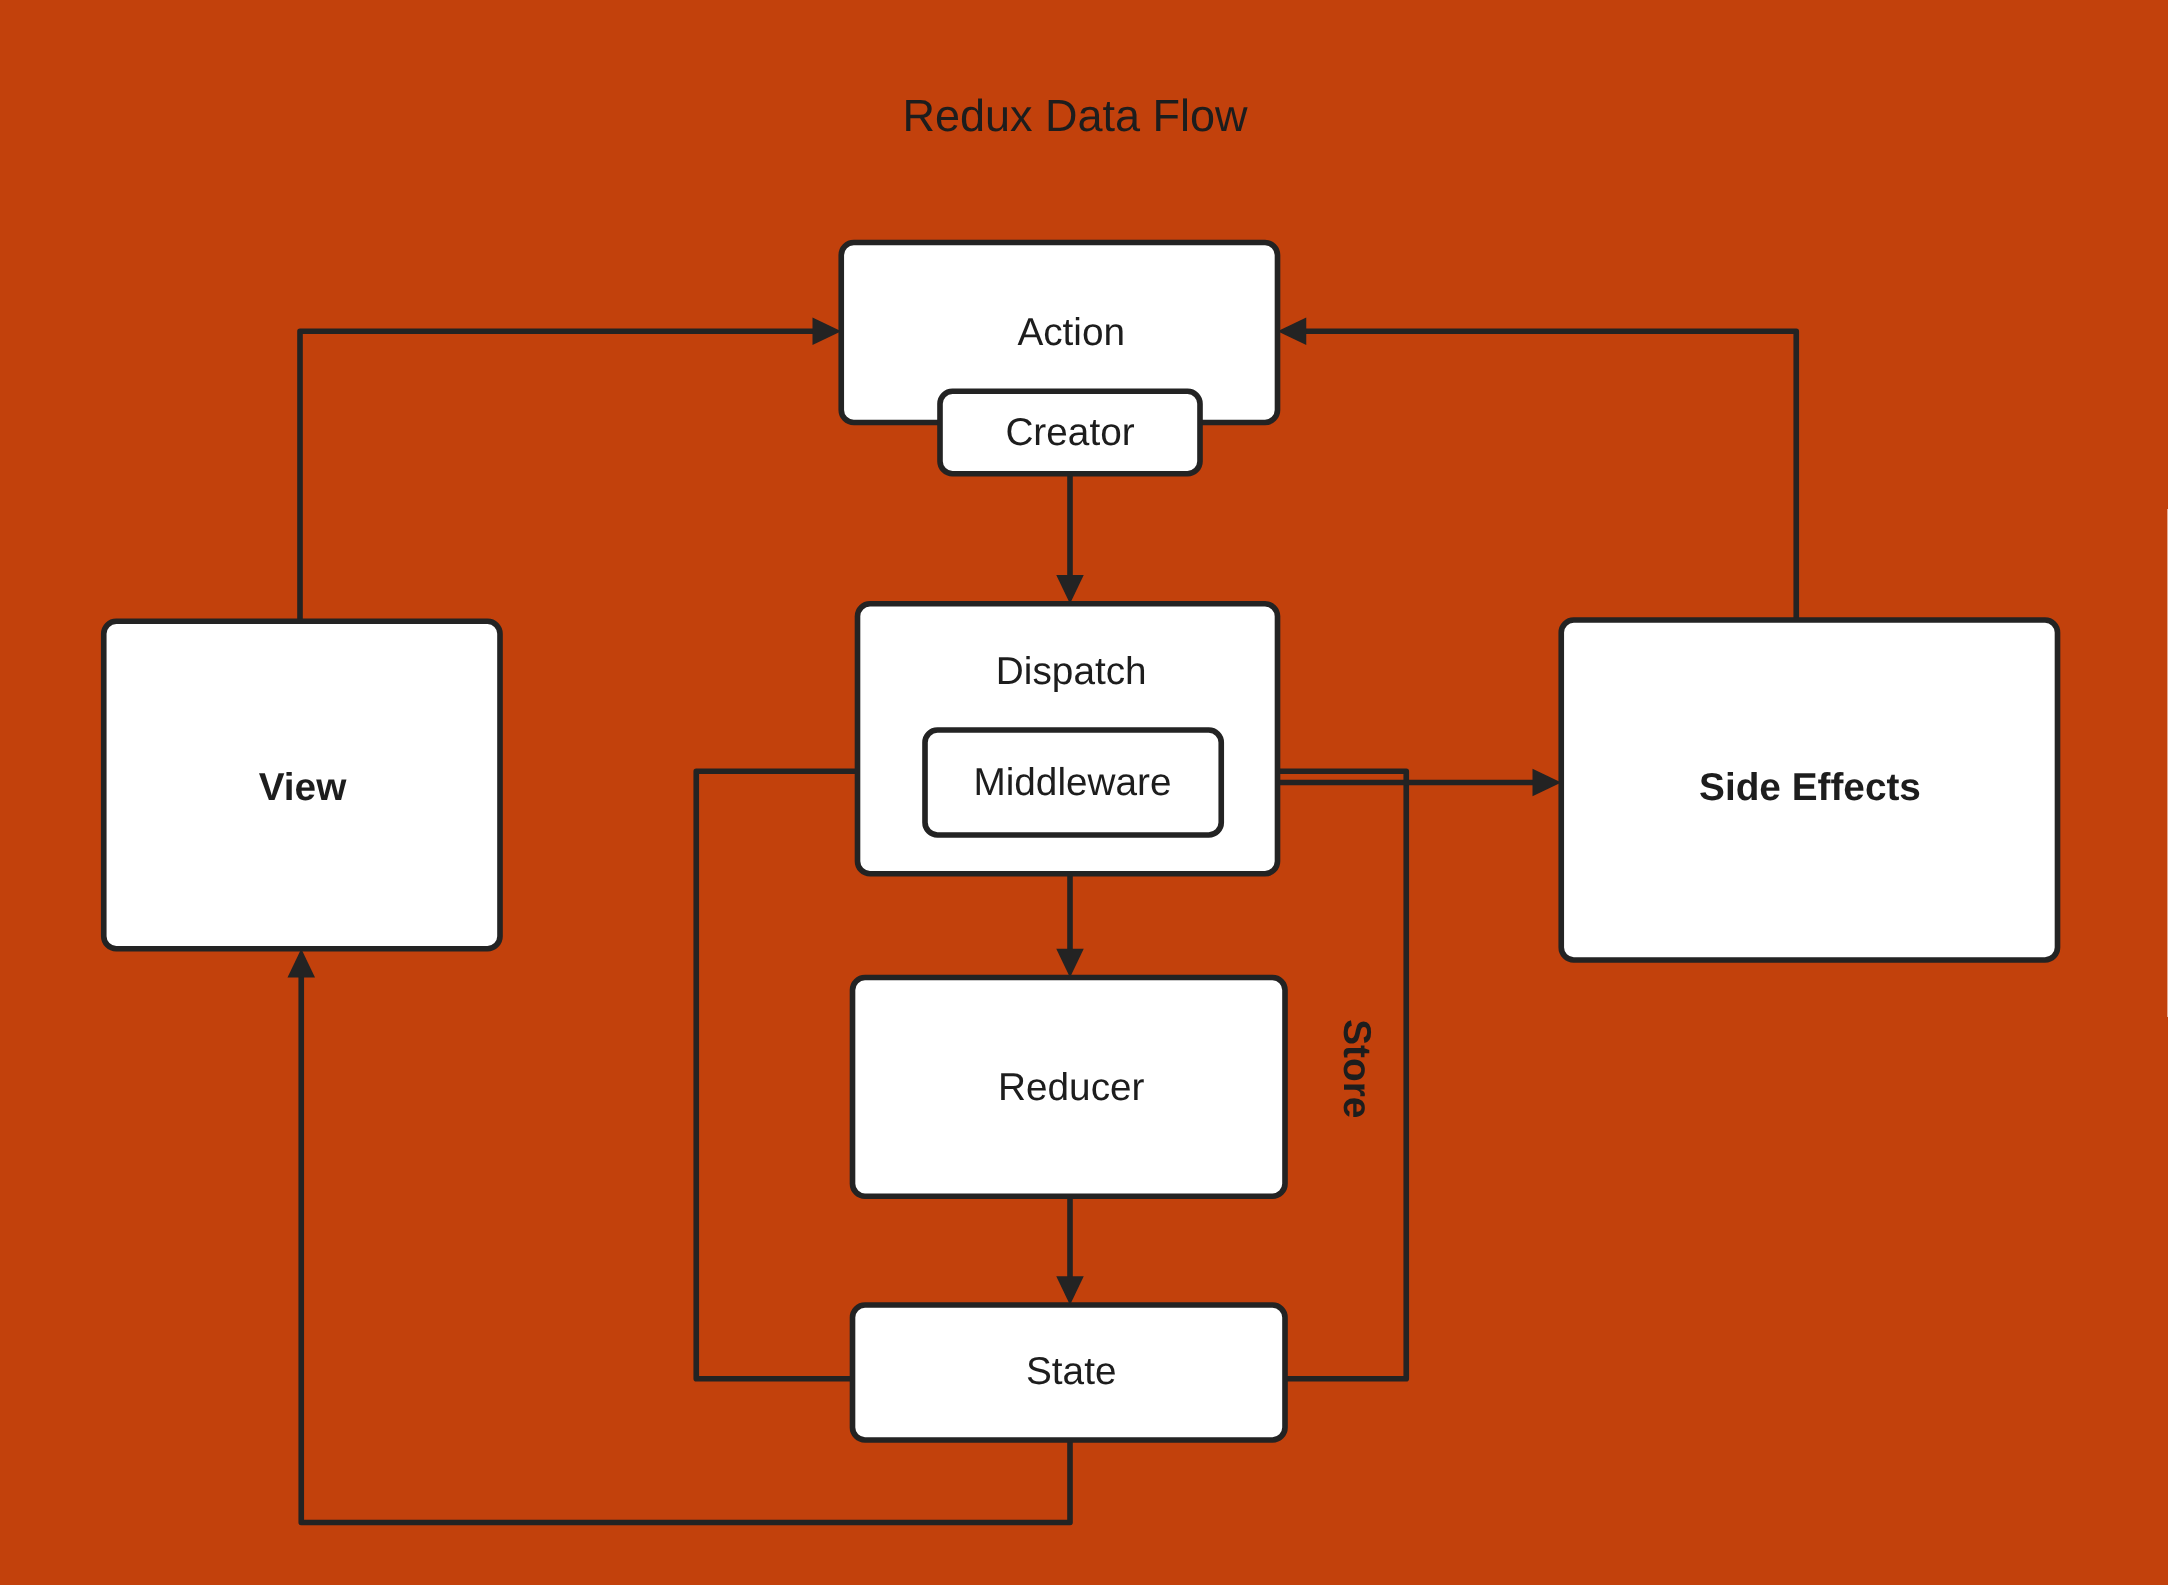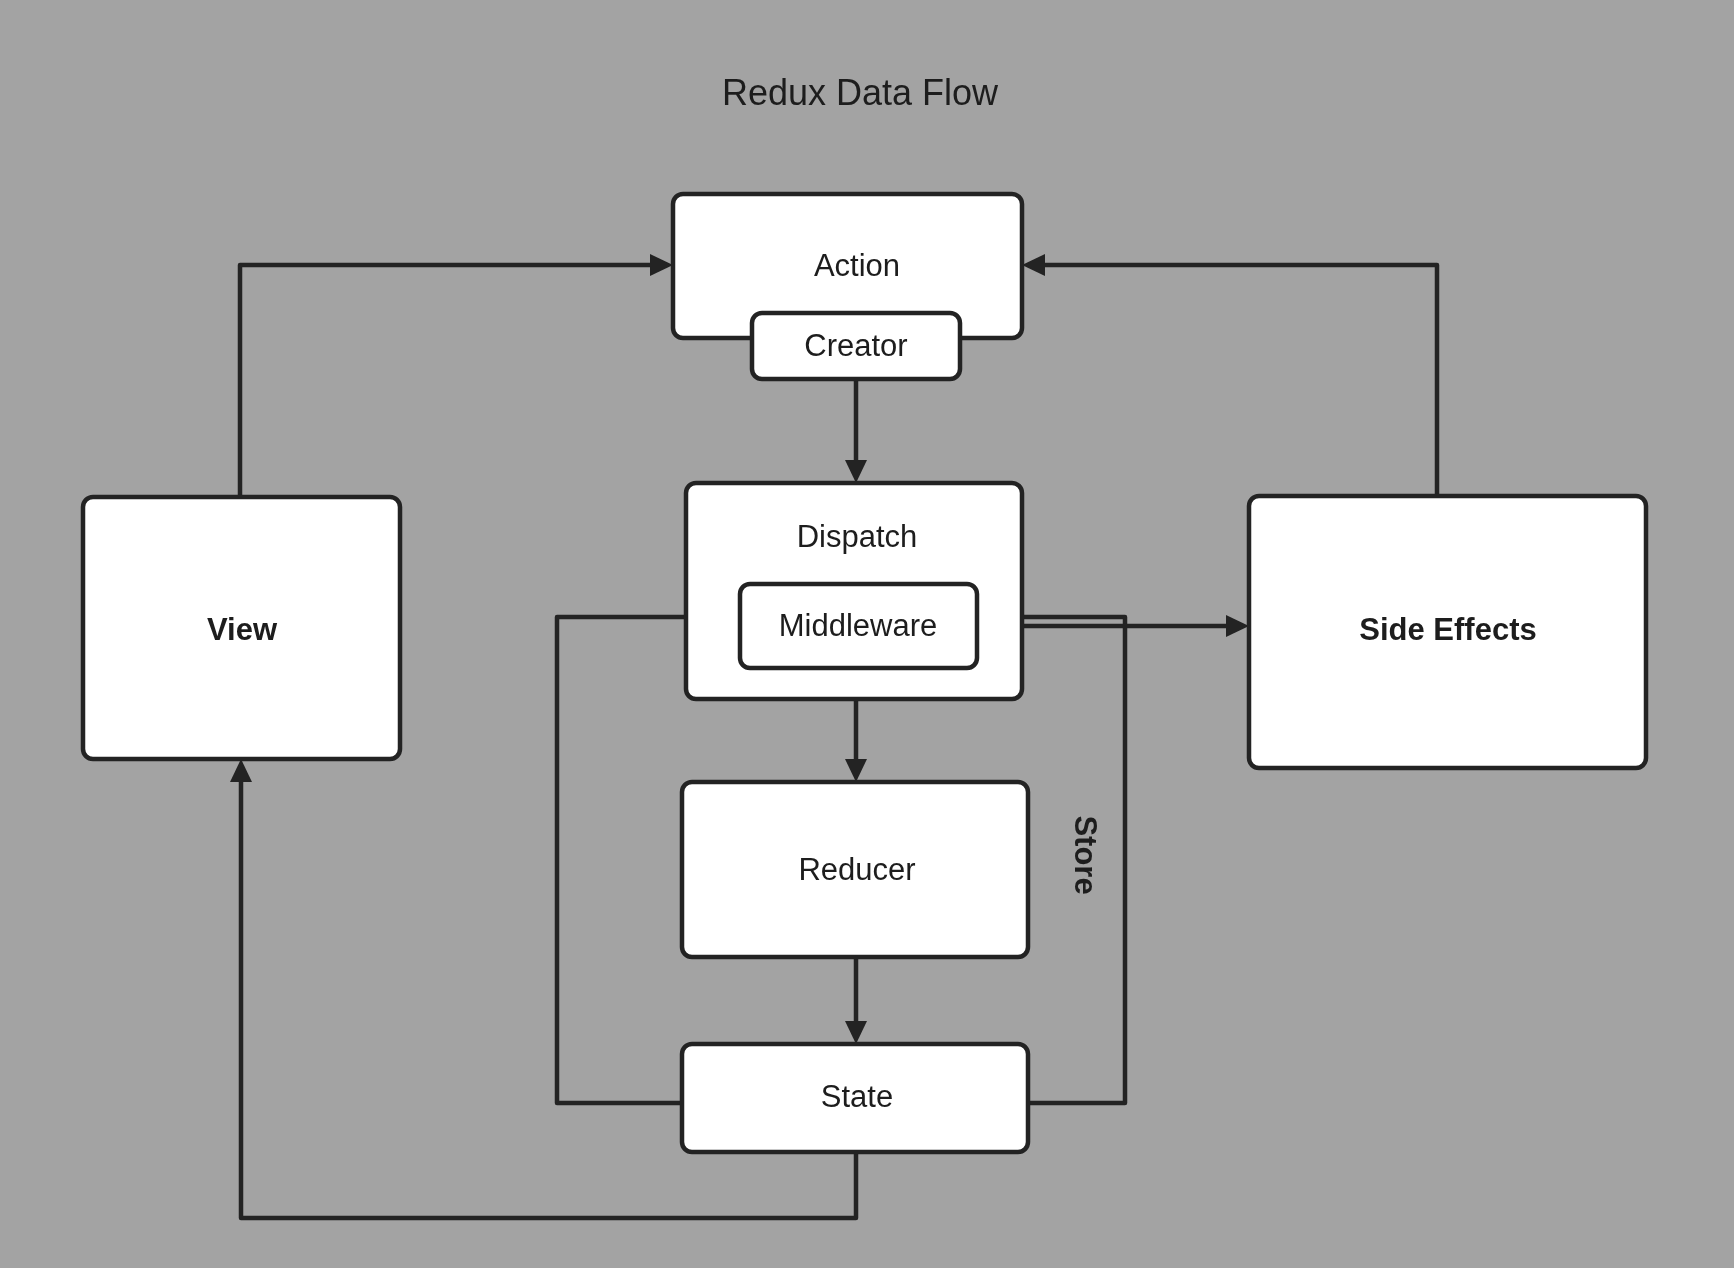--- a/index.html
+++ b/index.html
@@ -10,21 +10,21 @@
   body {
     width: 1734px;
     height: 1268px;
     font-family: "Liberation Sans", sans-serif;
     overflow: hidden;
   }
   #canvas {
     position: relative;
     width: 1734px;
     height: 1268px;
-    background: #a3a3a3;
+    background: #c2410c;
     text-decoration: underline;
   }
   svg.diagram {
     position: absolute;
     top: 0;
     left: 0;
     width: 1734px;
     height: 1268px;
   }
   .node-rect {

